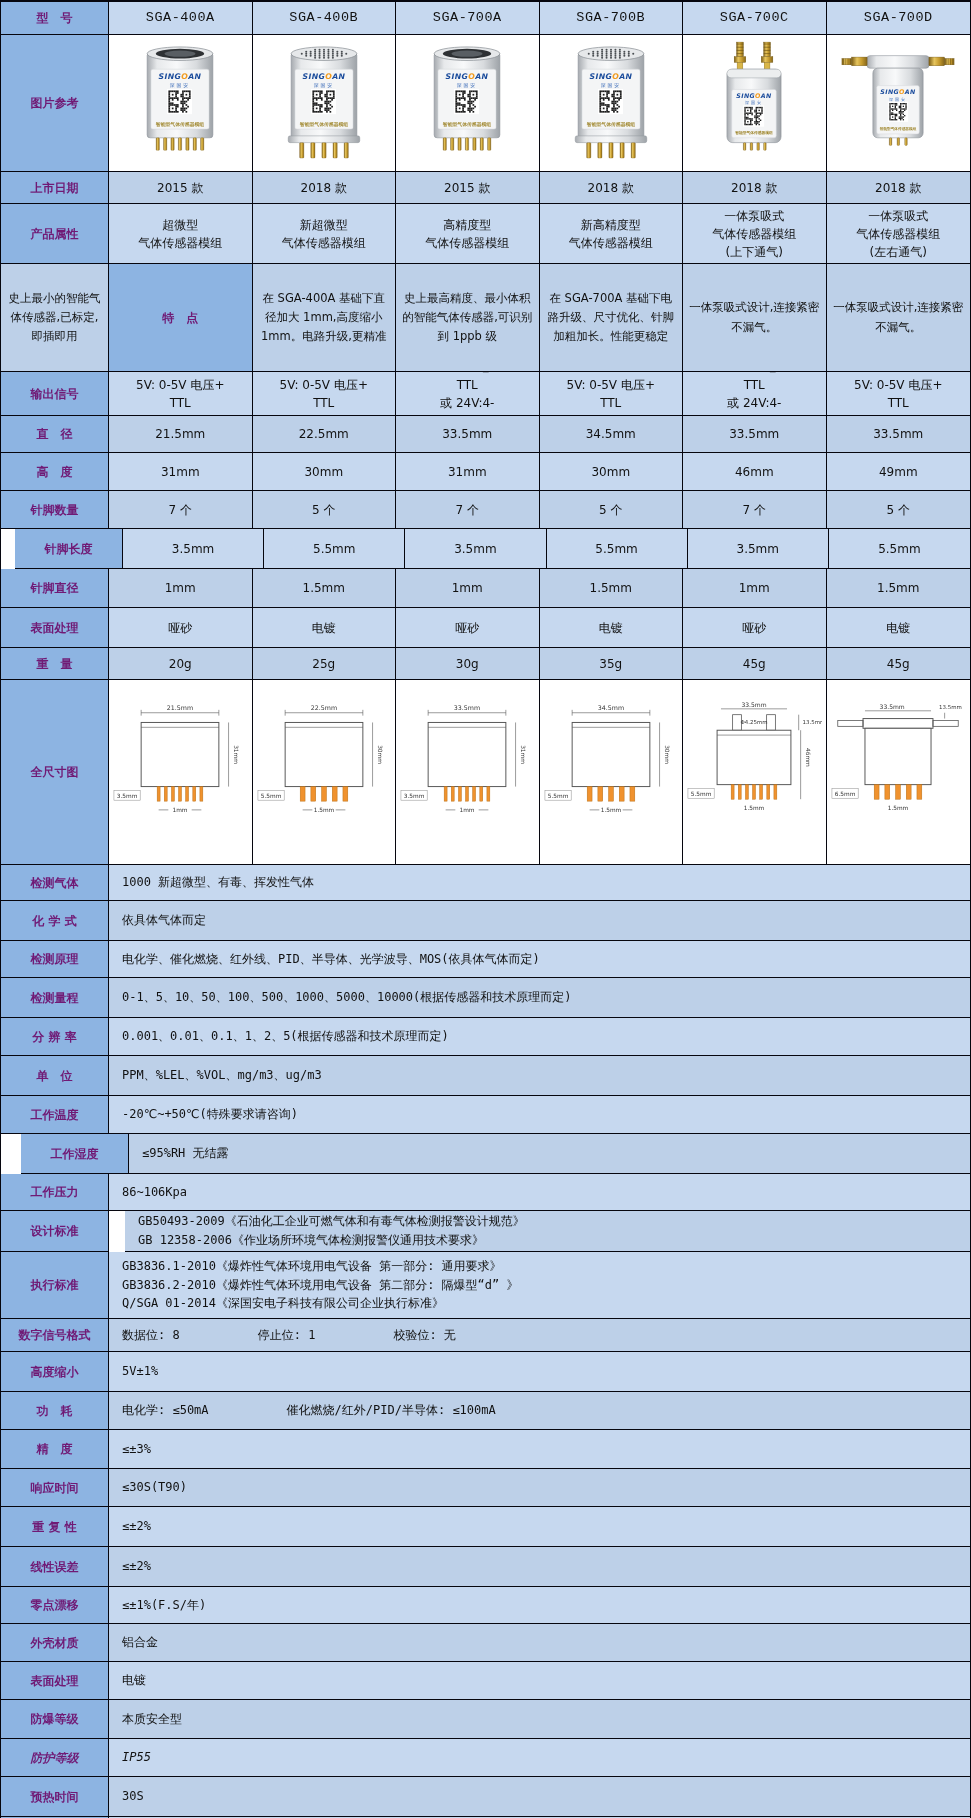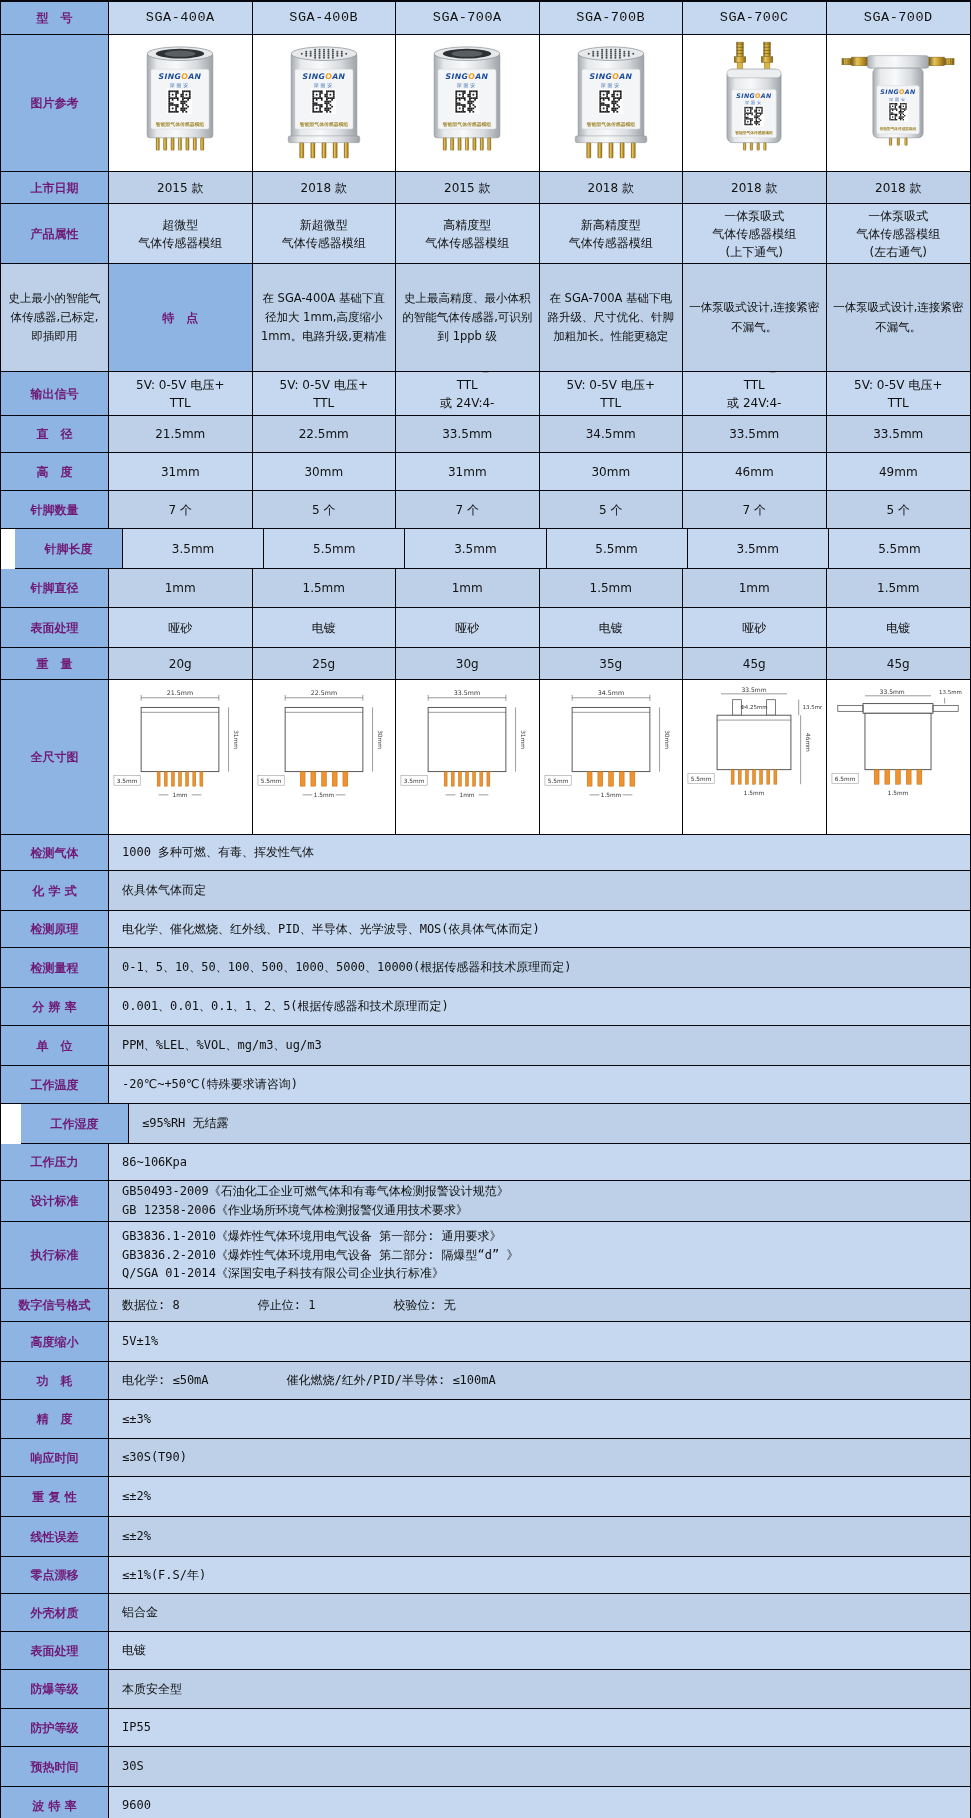--- a/index.html
+++ b/index.html
@@ -982,21 +982,21 @@
     </div>
     <div class="row" style="height: 32px;">
       <div class="cell label">重　量</div>
       <div class="cell val dark">20g</div>
       <div class="cell val dark">25g</div>
       <div class="cell val dark">30g</div>
       <div class="cell val dark">35g</div>
       <div class="cell val dark">45g</div>
       <div class="cell val dark">45g</div>
     </div>
-    <div class="row" style="height: 155px;">
+    <div class="row" style="height: 185px;">
       <div class="cell label">全尺寸图</div>
       <div class="cell imgcell">
         <svg width="136" height="142" viewBox="0 0 140 146">
           <line x1="30" y1="12" x2="110" y2="12" stroke="#555" stroke-width="0.6"></line>
           <line x1="30" y1="9" x2="30" y2="15" stroke="#555" stroke-width="0.6"></line>
           <line x1="110" y1="9" x2="110" y2="15" stroke="#555" stroke-width="0.6"></line>
           <text x="70" y="9" font-size="6.5" fill="#333" text-anchor="middle">21.5mm</text>
           <rect x="30" y="22" width="80" height="66" fill="#fff" stroke="#555" stroke-width="1"></rect>
           <line x1="30" y1="27" x2="110" y2="27" stroke="#555" stroke-width="0.6"></line>
           <line x1="120" y1="22" x2="120" y2="88" stroke="#555" stroke-width="0.6"></line>
@@ -1125,21 +1125,21 @@
           <rect x="78.5" y="86" width="5" height="15" fill="#f0922e" stroke="#b86e14" stroke-width="0.5"></rect>
           <rect x="89.5" y="86" width="5" height="15" fill="#f0922e" stroke="#b86e14" stroke-width="0.5"></rect>
           <rect x="2" y="90" width="27" height="10" fill="#fff" stroke="#888" stroke-width="0.5"></rect>
           <text x="15.5" y="97.5" font-size="6" fill="#333" text-anchor="middle">6.5mm</text>
           <text x="70" y="112" font-size="6" fill="#333" text-anchor="middle">1.5mm</text>
         </svg>
       </div>
     </div>
     <div class="row full" style="height: 36px;">
       <div class="cell label">检测气体</div>
-      <div class="cell wide light">1000 多种可燃、有毒、挥发性气体</div>
+      <div class="cell wide light">1000 新超微型、有毒、挥发性气体</div>
     </div>
     <div class="row full" style="height: 40px;">
       <div class="cell label">化 学 式</div>
       <div class="cell wide dark">依具体气体而定</div>
     </div>
     <div class="row full" style="height: 37px;">
       <div class="cell label">检测原理</div>
       <div class="cell wide light">电化学、催化燃烧、红外线、PID、半导体、光学波导、MOS(依具体气体而定)</div>
     </div>
     <div class="row full" style="height: 40px;">
@@ -1159,21 +1159,21 @@
       <div class="cell wide light">-20℃~+50℃(特殊要求请咨询)</div>
     </div>
     <div class="row full" style="height: 40px; padding-left: 20px;">
       <div class="cell label">工作湿度</div>
       <div class="cell wide dark">≤95%RH 无结露</div>
     </div>
     <div class="row full" style="height: 37px;">
       <div class="cell label">工作压力</div>
       <div class="cell wide light">86~106Kpa</div>
     </div>
-    <div class="row full" style="height: 41px;">
+    <div class="row full" style="height: 41px; gap: 16px;">
       <div class="cell label">设计标准</div>
       <div class="cell wide dark">
         <div>GB50493-2009《石油化工企业可燃气体和有毒气体检测报警设计规范》</div>
         <div>GB 12358-2006《作业场所环境气体检测报警仪通用技术要求》</div>
       </div>
     </div>
     <div class="row full" style="height: 67px;">
       <div class="cell label">执行标准</div>
       <div class="cell wide light">
         <div>GB3836.1-2010《爆炸性气体环境用电气设备 第一部分: 通用要求》</div>
@@ -1229,21 +1229,21 @@
       <div class="cell wide dark">铝合金</div>
     </div>
     <div class="row full" style="height: 38px;">
       <div class="cell label">表面处理</div>
       <div class="cell wide light">电镀</div>
     </div>
     <div class="row full" style="height: 39px;">
       <div class="cell label">防爆等级</div>
       <div class="cell wide dark">本质安全型</div>
     </div>
-    <div class="row full" style="height: 38px;">
+    <div class="row full" style="height: 38px; font-style: italic;">
       <div class="cell label">防护等级</div>
       <div class="cell wide light">IP55</div>
     </div>
     <div class="row full" style="height: 40px;">
       <div class="cell label">预热时间</div>
       <div class="cell wide dark">30S</div>
     </div>
     <div class="row full" style="height: 38px;">
       <div class="cell label">波 特 率</div>
       <div class="cell wide light">9600</div>

